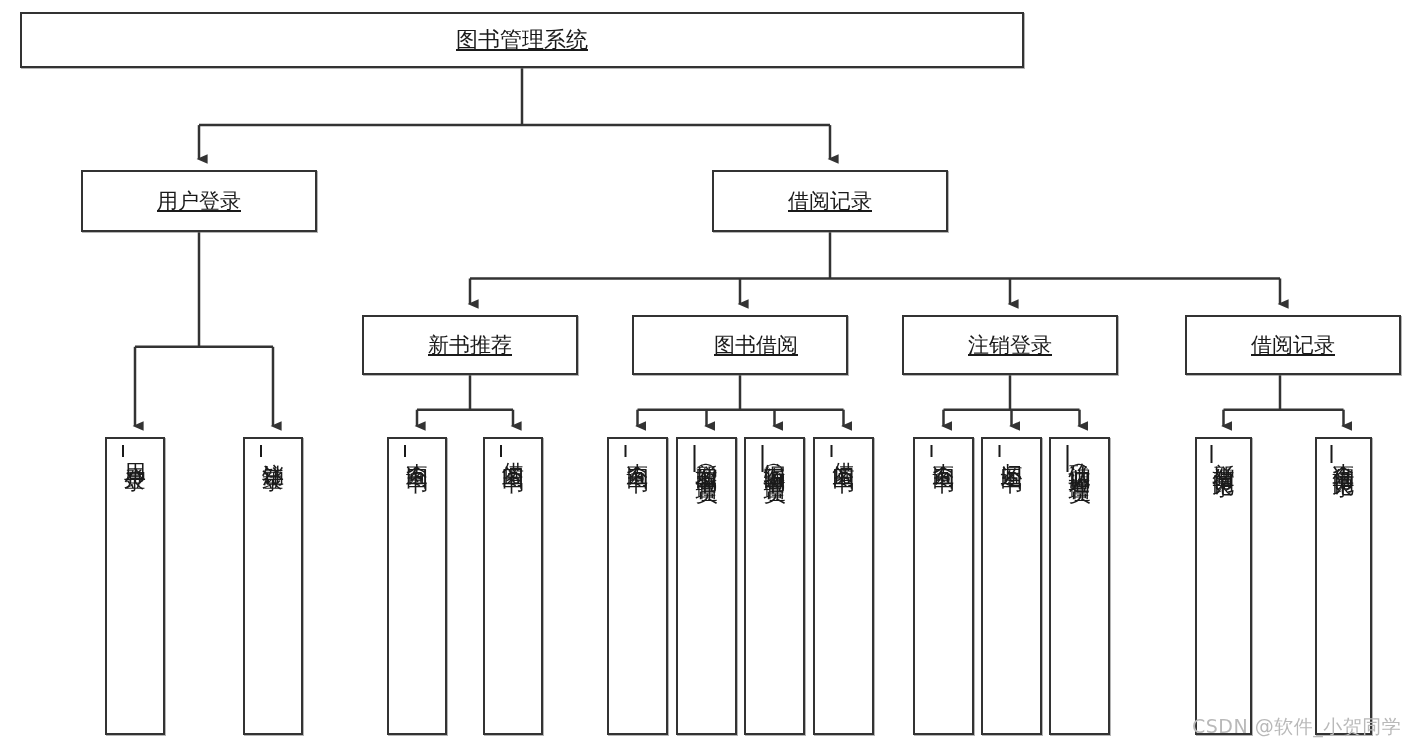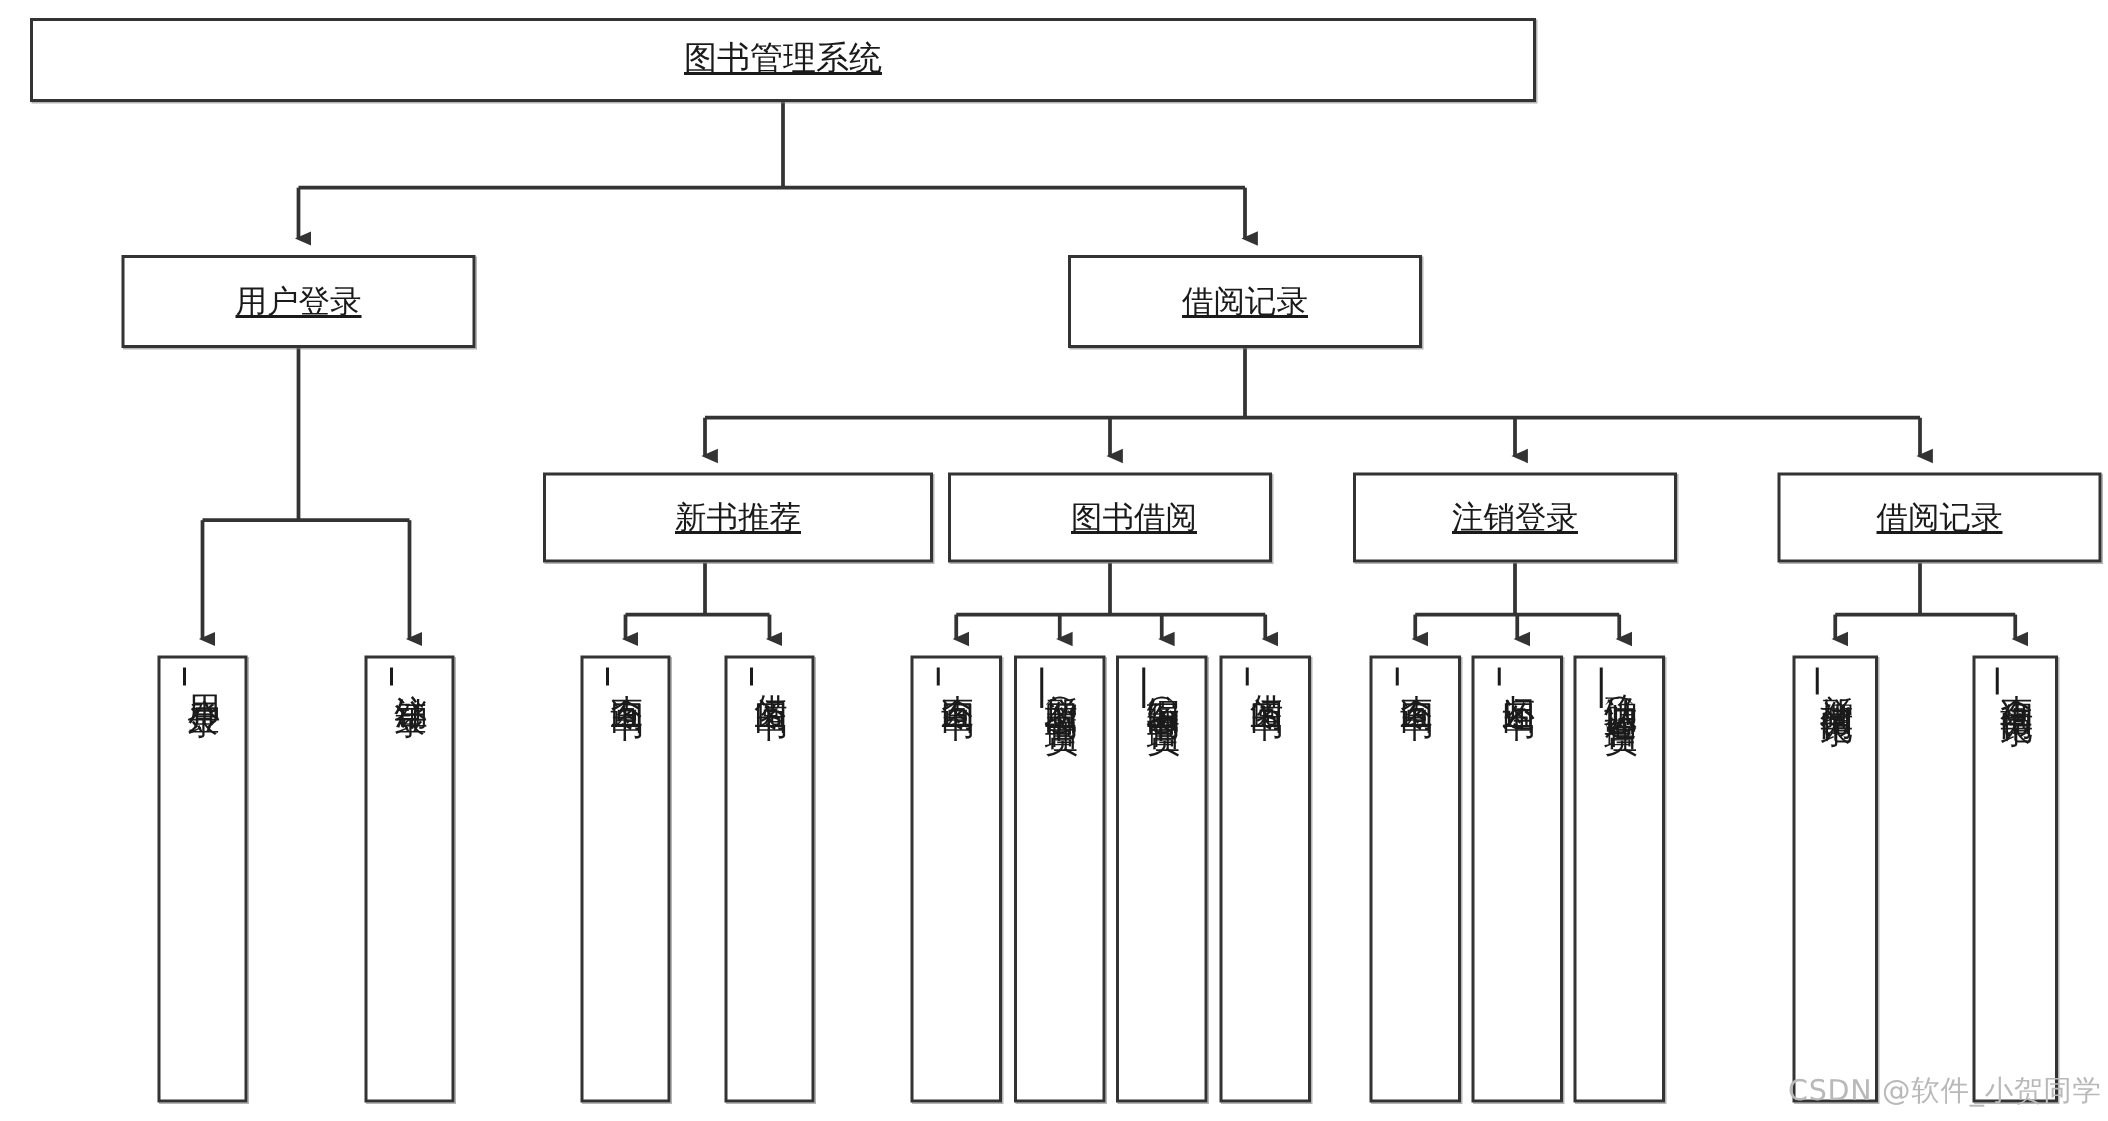--- a/index.html
+++ b/index.html
@@ -124,21 +124,21 @@
   <div id="node-layer">
       <div class="node horiz root" style="left: 20px; top: 12px; width: 1004px; height: 56px;">
         <div class="node-label">图书管理系统</div>
       </div>
       <div class="node horiz" style="left: 81px; top: 170px; width: 236px; height: 62px;">
         <div class="node-label">用户登录</div>
       </div>
       <div class="node horiz" style="left: 712px; top: 170px; width: 236px; height: 62px;">
         <div class="node-label">借阅记录</div>
       </div>
-      <div class="node horiz" style="left: 362px; top: 315px; width: 260px; height: 60px;">
+      <div class="node horiz" style="left: 362px; top: 315px; width: 216px; height: 60px;">
         <div class="node-label">新书推荐</div>
       </div>
       <div class="node horiz" style="left: 632px; top: 315px; width: 216px; height: 60px; padding-left: 32px;">
         <div class="node-label">图书借阅</div>
       </div>
       <div class="node horiz" style="left: 902px; top: 315px; width: 216px; height: 60px;">
         <div class="node-label">注销登录</div>
       </div>
       <div class="node horiz" style="left: 1172px; top: 315px; width: 216px; height: 60px; margin-left: 13px;">
         <div class="node-label">借阅记录</div>

